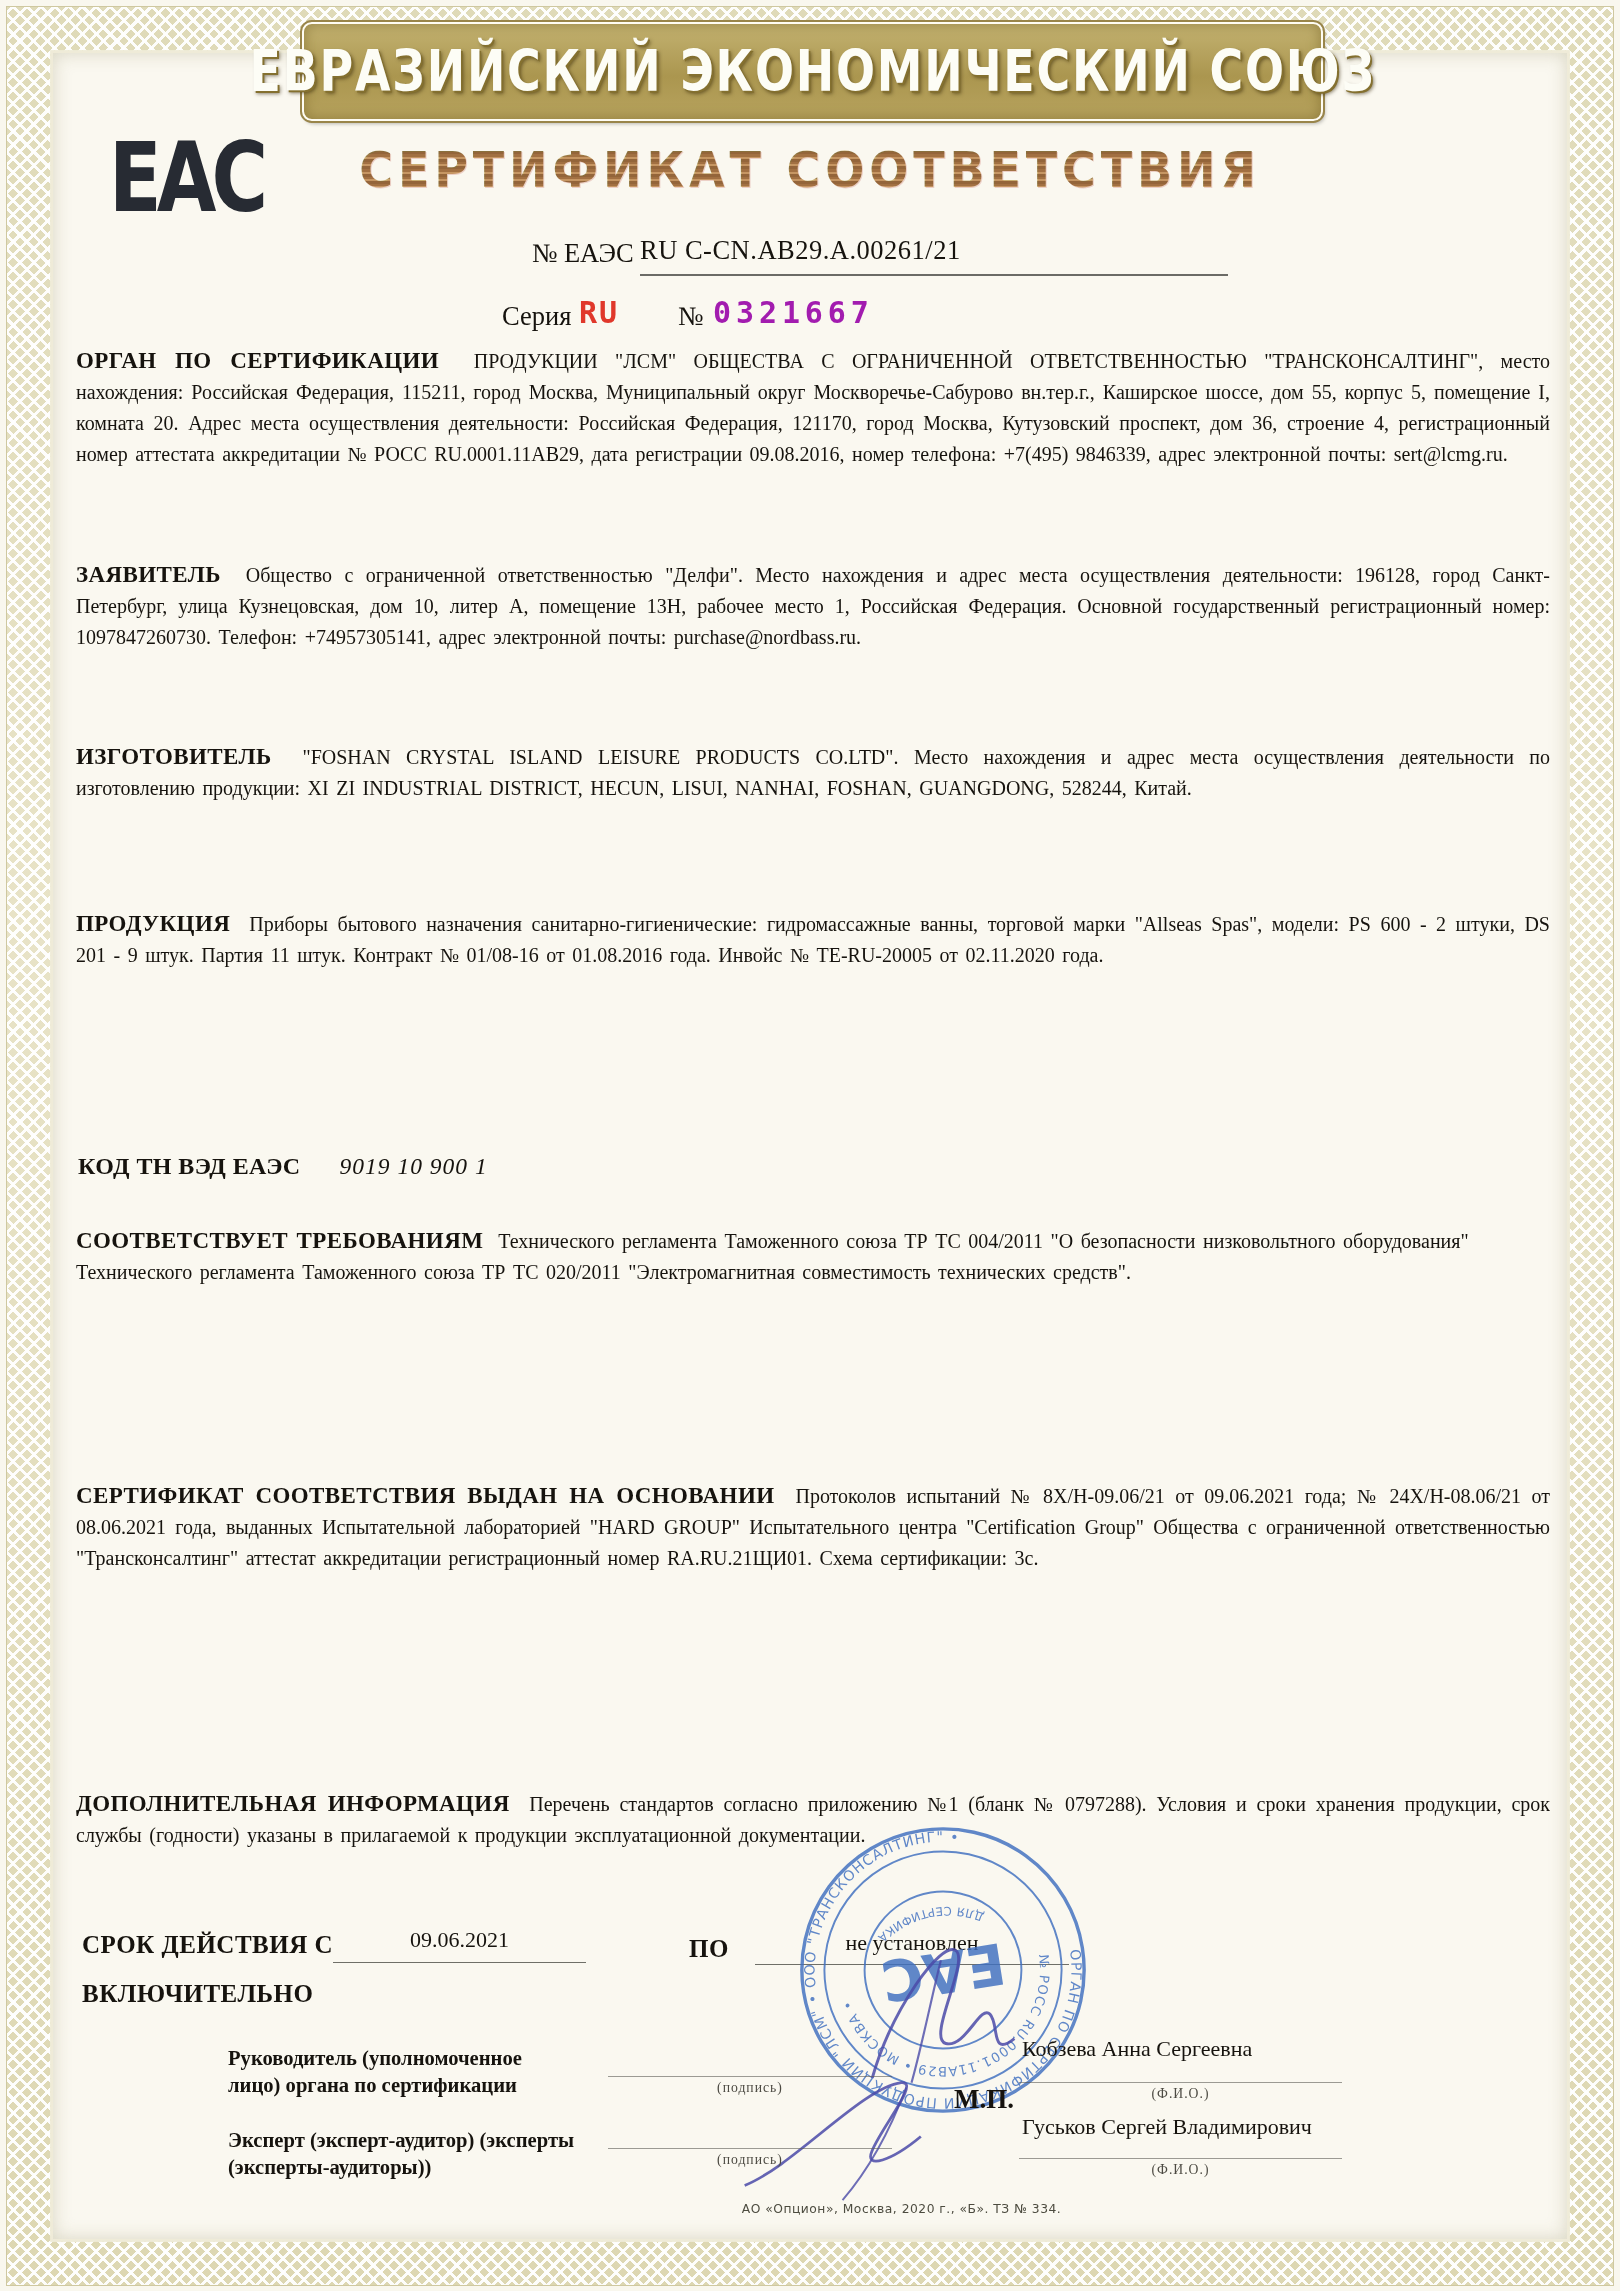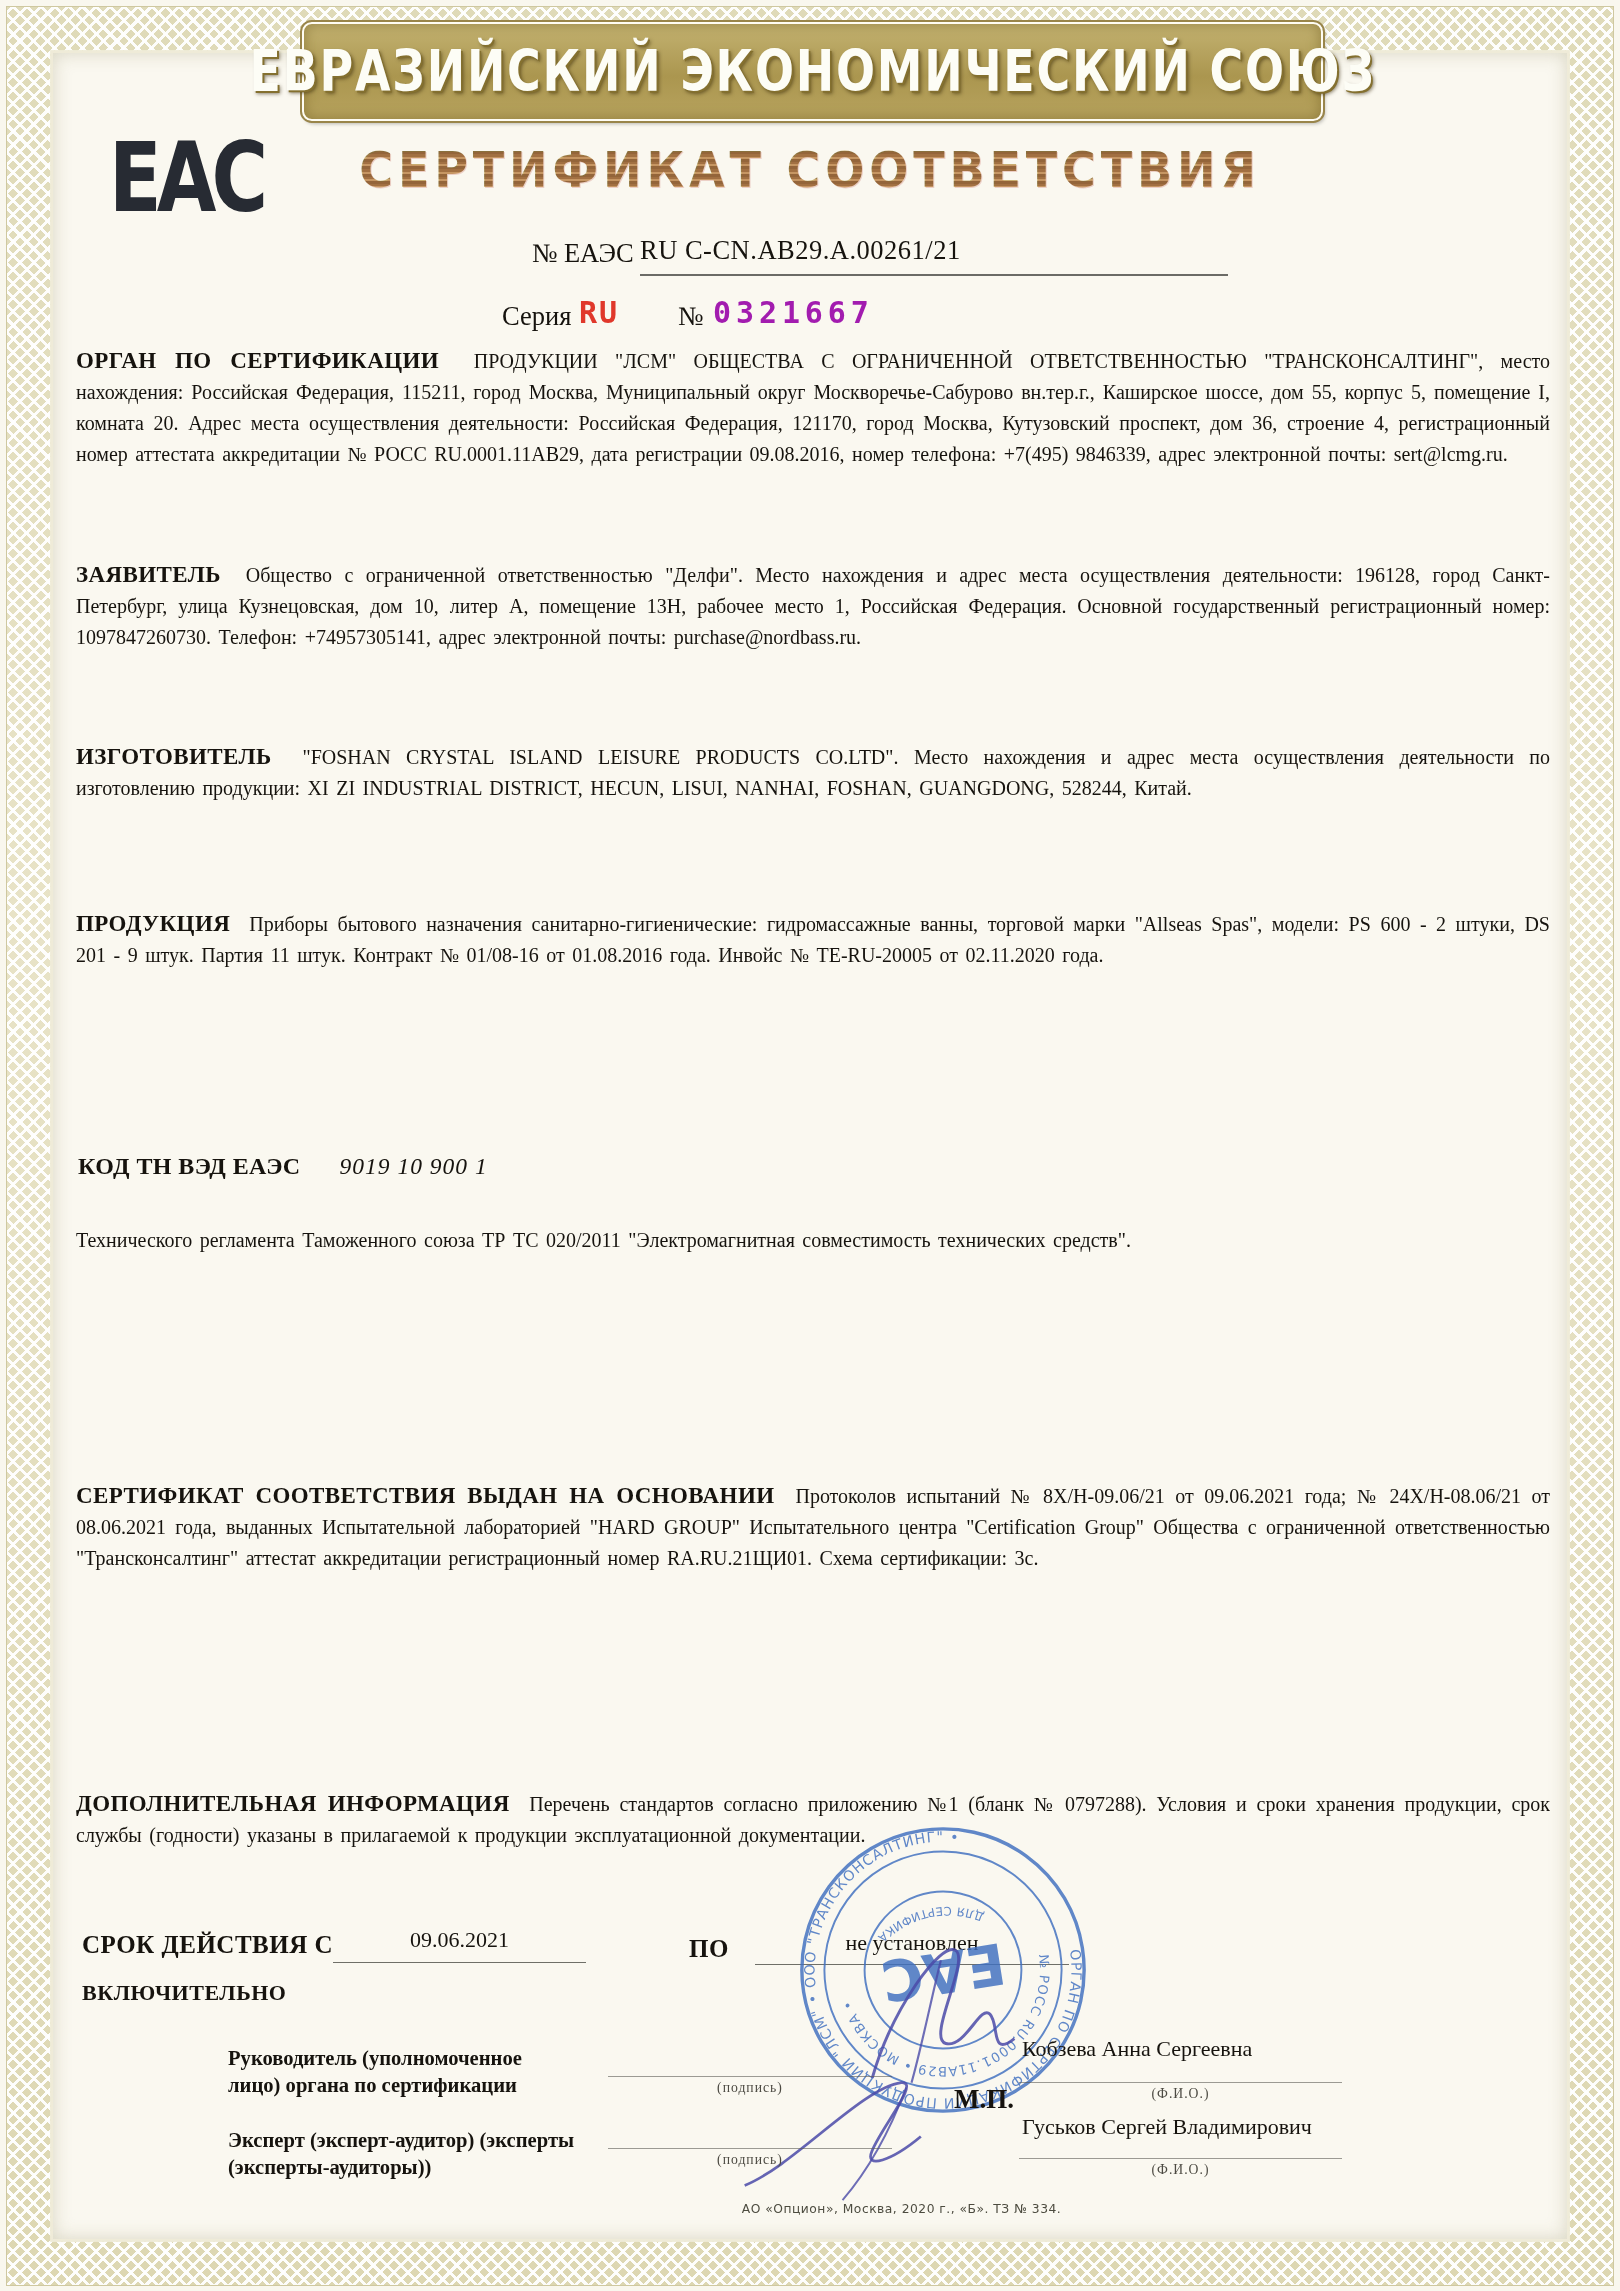--- a/index.html
+++ b/index.html
@@ -86,21 +86,21 @@
   .validity-from-label{position:absolute;left:82px;top:1931px;font-size:25px;font-weight:bold;letter-spacing:0.5px;}
   .validity-from-value{
     position:absolute;left:333px;top:1927px;width:253px;text-align:center;font-size:22px;
     border-bottom:1.5px solid #6f6f68;padding-bottom:8.8px;
   }
   .validity-to-label{position:absolute;left:689px;top:1935px;font-size:25px;font-weight:bold;letter-spacing:0.5px;}
   .validity-to-value{
     position:absolute;left:755px;top:1930px;width:314px;text-align:center;font-size:22px;
     border-bottom:1.5px solid #6f6f68;padding-bottom:7.8px;
   }
-  .validity-incl{position:absolute;left:82px;top:1980px;font-size:22px;font-weight:bold;letter-spacing:0.5px;}
+  .validity-incl{position:absolute;left:82px;top:1980px;font-size:25px;font-weight:bold;letter-spacing:0.5px;}
   
   .sig-label{position:absolute;font-size:20.6px;font-weight:bold;line-height:27.4px;}
   .sig-line{position:absolute;border-top:1.6px solid #59595296;height:0;}
   .sig-caption{position:absolute;font-size:13.7px;color:#4c4a42;text-align:center;letter-spacing:1px;}
   .sig-name{position:absolute;font-size:22px;white-space:nowrap;}
   .mp{position:absolute;left:954px;top:2084px;font-size:27px;font-weight:bold;}
   
   .stamp{position:absolute;left:796px;top:1823px;width:294px;height:294px;opacity:.82;transform:rotate(171deg);}
   
   .ink{position:absolute;pointer-events:none;}
@@ -156,20 +156,22 @@
     <p><span class="lbl">ПРОДУКЦИЯ</span>&nbsp;
     <span>Приборы бытового назначения санитарно-гигиенические: гидромассажные ванны, торговой марки "Allseas Spas", модели: PS 600 - 2 штуки, DS 201 - 9 штук. Партия 11 штук. Контракт № 01/08-16 от 01.08.2016 года. Инвойс № TE-RU-20005 от 02.11.2020 года.</span></p>
   </div>
 
   <div class="kod-row">
     <span class="lbl">КОД ТН ВЭД ЕАЭС</span>
     <span class="val">9019 10 900 1</span>
   </div>
 
   <div class="sec" style="top:1225px">
+    <p><span class="lbl">СООТВЕТСТВУЕТ ТРЕБОВАНИЯМ</span>&nbsp;
+    <span>Технического регламента Таможенного союза ТР ТС 004/2011 "О безопасности низковольтного оборудования"</span></p>
     <p><span>Технического регламента Таможенного союза ТР ТС 020/2011 "Электромагнитная совместимость технических средств".</span></p>
   </div>
 
   <div class="sec" style="top:1480px">
     <p><span class="lbl">СЕРТИФИКАТ СООТВЕТСТВИЯ ВЫДАН НА ОСНОВАНИИ</span>&nbsp;
     <span>Протоколов испытаний № 8Х/Н-09.06/21 от 09.06.2021 года; № 24Х/Н-08.06/21 от 08.06.2021 года, выданных Испытательной лабораторией "HARD GROUP" Испытательного центра "Certification Group" Общества с ограниченной ответственностью "Трансконсалтинг" аттестат аккредитации регистрационный номер RA.RU.21ЩИ01. Схема сертификации: 3с.</span></p>
   </div>
 
   <div class="sec" style="top:1788px">
     <p><span class="lbl">ДОПОЛНИТЕЛЬНАЯ ИНФОРМАЦИЯ</span>&nbsp;

